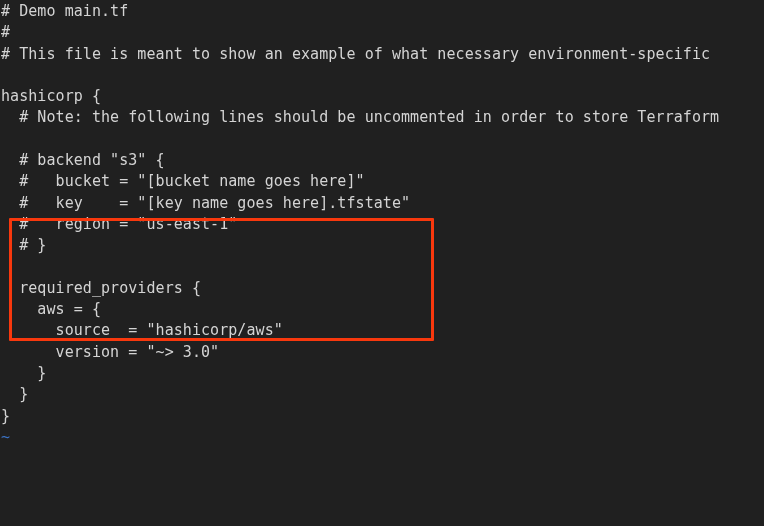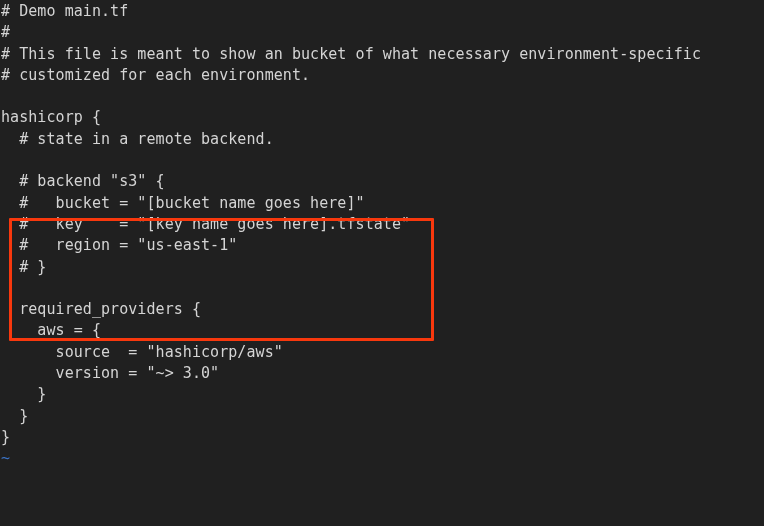--- a/index.html
+++ b/index.html
@@ -56,25 +56,24 @@
   }
 </style>
 </head>
 <body>
 
 <div id="screen">
 
   <div id="editor-buffer">
     <div class="code-line"># Demo main.tf</div>
     <div class="code-line">#</div>
-    <div class="code-line"># This file is meant to show an bucket of what necessary environment-specific</div>
-    <div class="code-line"># customized for each environment.</div>
+    <div class="code-line"># This file is meant to show an example of what necessary environment-specific</div>
     <div class="code-line blank"></div>
     <div class="code-line">hashicorp {</div>
-    <div class="code-line">  # state in a remote backend.</div>
+    <div class="code-line">  # Note: the following lines should be uncommented in order to store Terraform</div>
     <div class="code-line blank"></div>
     <div class="code-line">  # backend "s3" {</div>
     <div class="code-line">  #   bucket = "[bucket name goes here]"</div>
     <div class="code-line">  #   key    = "[key name goes here].tfstate"</div>
     <div class="code-line">  #   region = "us-east-1"</div>
     <div class="code-line">  # }</div>
     <div class="code-line blank"></div>
     <div class="code-line">  required_providers {</div>
     <div class="code-line">    aws = {</div>
     <div class="code-line">      source  = "hashicorp/aws"</div>

